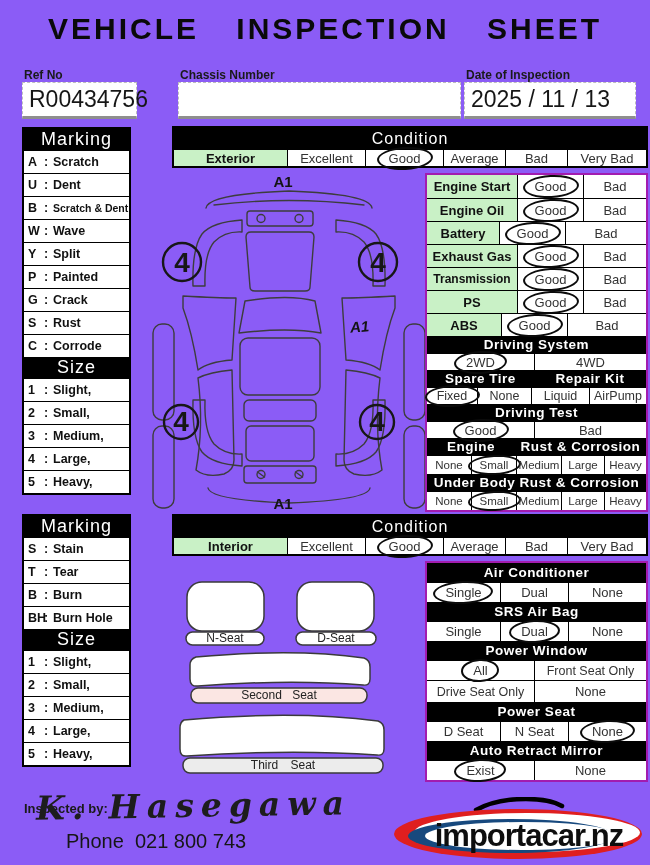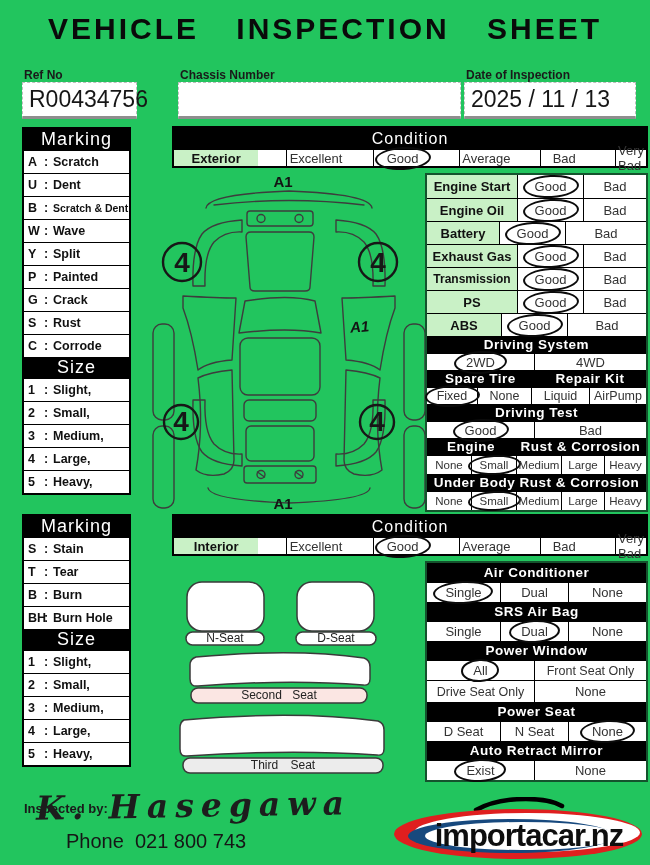--- a/index.html
+++ b/index.html
@@ -1,18 +1,18 @@
 <!DOCTYPE html>
 <html><head>
 <meta charset="utf-8">
 <style>
   * { margin:0; padding:0; box-sizing:border-box; }
   html,body { background:#fff; }
   body { width:650px; height:865px; font-family:"Liberation Sans",sans-serif; color:#111; }
-  .sheet { position:relative; width:650px; height:865px; background:#22c55e; overflow:hidden; }
+  .sheet { position:relative; width:650px; height:865px; background:#8b5cf6; overflow:hidden; }
 
   .title { position:absolute; top:12px; left:0; width:100%; text-align:center;
            font-size:30px; font-weight:bold; letter-spacing:3px; word-spacing:26px; color:#0a0a0a; }
 
   .flabel { position:absolute; font-size:12px; font-weight:bold; color:#1a1a1a; }
   .fbox { position:absolute; border:1px dashed #bdbdbd; border-bottom:3px solid #8e8e8e;
           font-size:23px; color:#161616; padding:3px 6px 0 6px; height:37px; background:#fff; }
 
   
   .legend { position:absolute; left:22px; width:109px; border:2px solid #000; background:#fff; }
@@ -20,28 +20,28 @@
   .lrow { display:flex; align-items:center; height:23px; border-top:1px solid #000; font-size:12.5px; font-weight:bold; background:#fff; }
   .lrow:first-child { border-top:none; }
   .lcode { flex:none; width:20px; padding-left:4px; }
   .lcolon { flex:none; width:9px; }
   .llabel { white-space:nowrap; }
   .lrow.small .llabel { font-size:10.5px; }
 
   
   .cond { position:absolute; left:172px; width:476px; border:2px solid #000; background:#fff; }
   .chead { background:#000; color:#fff; text-align:center; font-size:16px; height:22px; line-height:22px; letter-spacing:1px; }
-  .crow { display:flex; height:16px;gap:28px; }
+  .crow { display:flex; height:16px; }
   .ccell { border-left:1px solid #000; display:flex; align-items:center; justify-content:center;
            font-size:13px; color:#333; overflow:visible; }
   .ccell:first-child { border-left:none; }
   .green { background:var(--green); color:#111; font-weight:bold; }
 
   
-  .rcol { position:absolute; left:425px; width:223px; border:2px solid #14532d; background:#fff; }
+  .rcol { position:absolute; left:425px; width:223px; border:2px solid #a21caf; background:#fff; }
   .bhead { background:#000; color:#fff; font-weight:bold; font-size:13.5px; text-align:center;
            height:17px; line-height:17px; letter-spacing:.5px; }
   .rcol2 .bhead { height:19px; line-height:19px; }
   .bhead.split { display:flex; }
   .bhead.split span { display:block; text-align:center; }
   .rrow { display:flex; border-top:1px solid #000; }
   .rrow:first-child { border-top:none; }
   .h23 { height:23px; } .h17 { height:17px; } .h19 { height:19px; } .h20 { height:20px; } .h22 { height:22px; }
   .rcell { border-left:1px solid #000; display:flex; align-items:center; justify-content:center;
            font-size:13px; color:#333; overflow:visible; }

